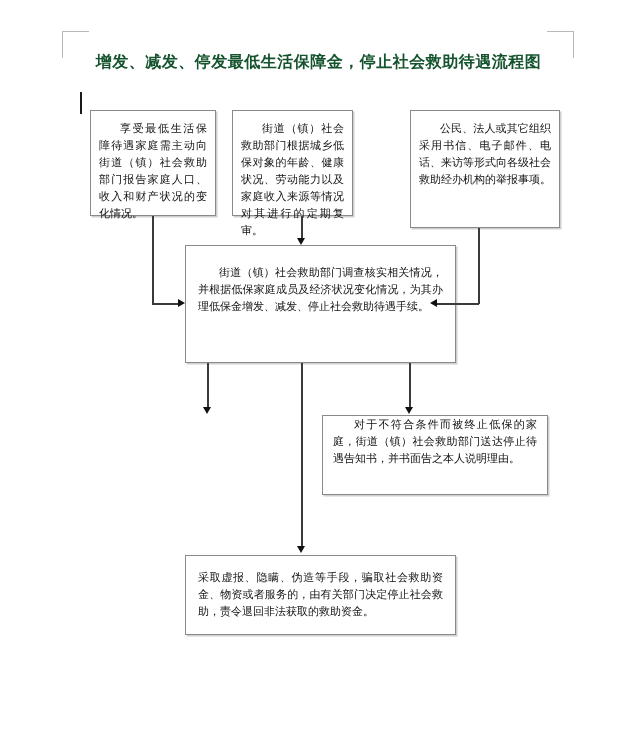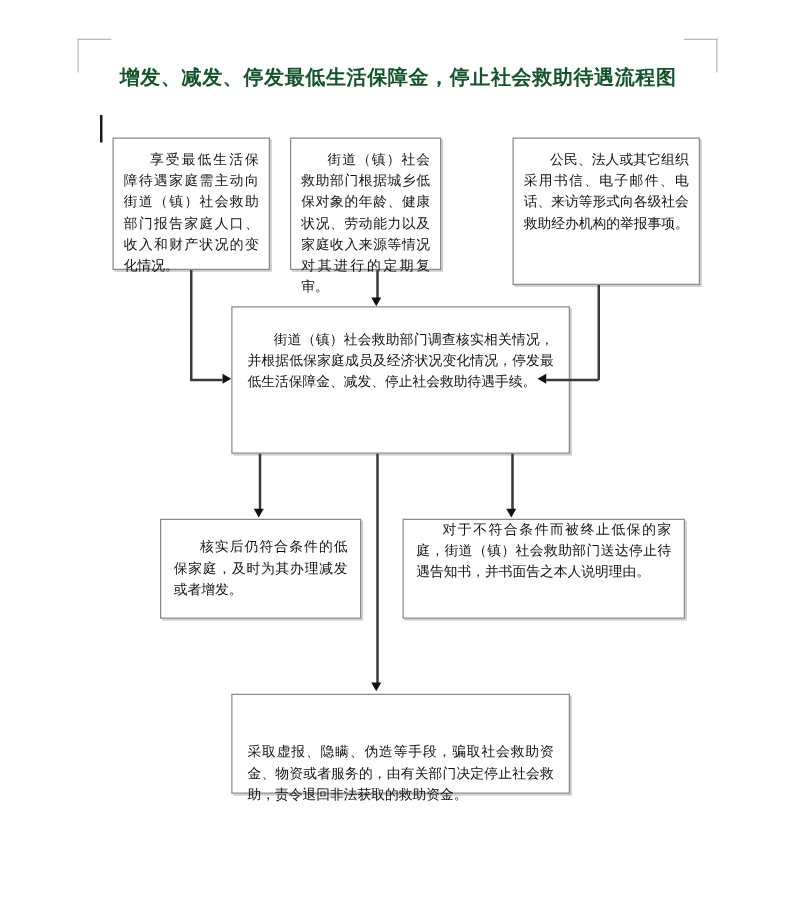--- a/index.html
+++ b/index.html
@@ -60,21 +60,21 @@
   .fbox .txt {
     display: block;
     font-size: 11px;
     line-height: 17px;
     color: #111111;
     text-align: justify;
     text-justify: inter-ideograph;
     text-indent: 21px;
     font-family: Liberation Serif, serif;
   }
-  .fbox.no-indent .txt { text-indent: 0; margin-top: 25px; }
+  .fbox.no-indent .txt { text-indent: 0; }
 
   #box-report     { left: 90px;  top: 110px; width: 126px; height: 106px; padding: 9px 8px 0 8px; }
   #box-review     { left: 232px; top: 110px; width: 121px; height: 106px; padding: 9px 8px 0 8px; }
   #box-tipoff     { left: 410px; top: 110px; width: 150px; height: 118px; padding: 9px 8px 0 8px; }
   #box-investigate{ left: 185px; top: 245px; width: 271px; height: 118px; padding: 18px 12px 0 12px; }
   #box-qualified  { left: 128px; top: 415px; width: 161px; height: 80px;  padding: 14px 10px 0 10px; }
   #box-terminate  { left: 322px; top: 415px; width: 226px; height: 80px;  padding: 0 10px 0 10px; }
   #box-fraud      { left: 185px; top: 555px; width: 271px; height: 80px;  padding: 13px 12px 0 12px; }
 
   
@@ -124,26 +124,23 @@
 
   <div class="fbox" id="box-review">
     <span class="txt">街道（镇）社会救助部门根据城乡低保对象的年龄、健康状况、劳动能力以及家庭收入来源等情况对其进行的定期复审。</span>
   </div>
 
   <div class="fbox" id="box-tipoff">
     <span class="txt">公民、法人或其它组织采用书信、电子邮件、电话、来访等形式向各级社会救助经办机构的举报事项。</span>
   </div>
 
   <div class="fbox" id="box-investigate">
-    <span class="txt">街道（镇）社会救助部门调查核实相关情况，并根据低保家庭成员及经济状况变化情况，停发最低生活保障金、减发、停止社会救助待遇手续。</span>
+    <span class="txt">街道（镇）社会救助部门调查核实相关情况，并根据低保家庭成员及经济状况变化情况，为其办理低保金增发、减发、停止社会救助待遇手续。</span>
   </div>
 
-  <div class="fbox" id="box-qualified">
-    <span class="txt">核实后仍符合条件的低保家庭，及时为其办理减发或者增发。</span>
-  </div>
 
   <div class="fbox" id="box-terminate">
     <span class="txt">对于不符合条件而被终止低保的家庭，街道（镇）社会救助部门送达停止待遇告知书，并书面告之本人说明理由。</span>
   </div>
 
   <div class="fbox no-indent" id="box-fraud">
     <span class="txt">采取虚报、隐瞒、伪造等手段，骗取社会救助资金、物资或者服务的，由有关部门决定停止社会救助，责令退回非法获取的救助资金。</span>
   </div>
 
   <div class="ln v" style="left:152px; top:216px; height:88px;"></div>

